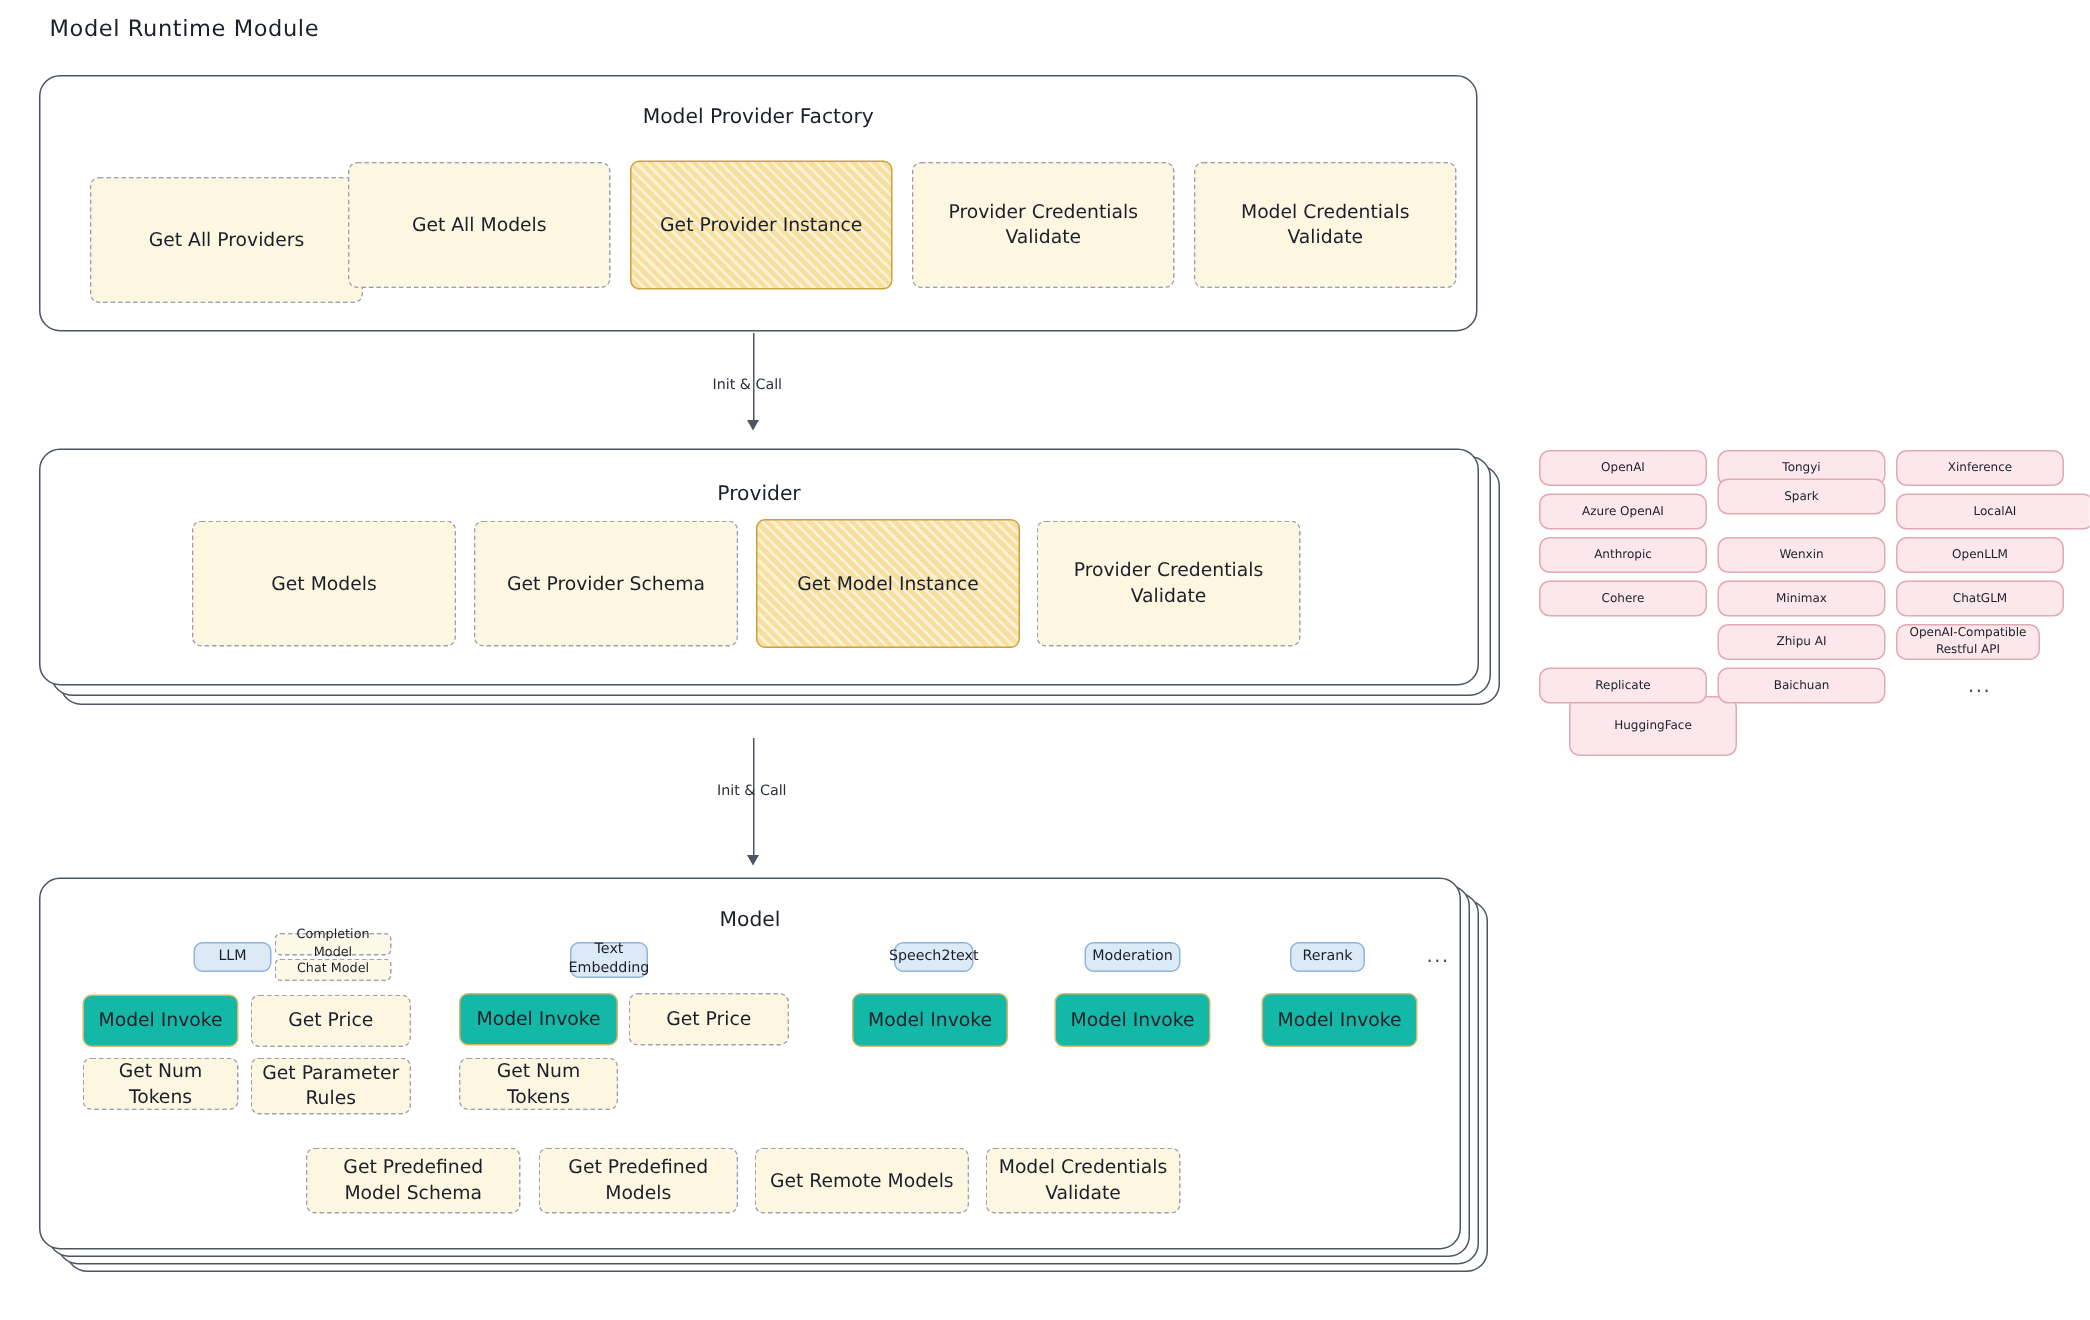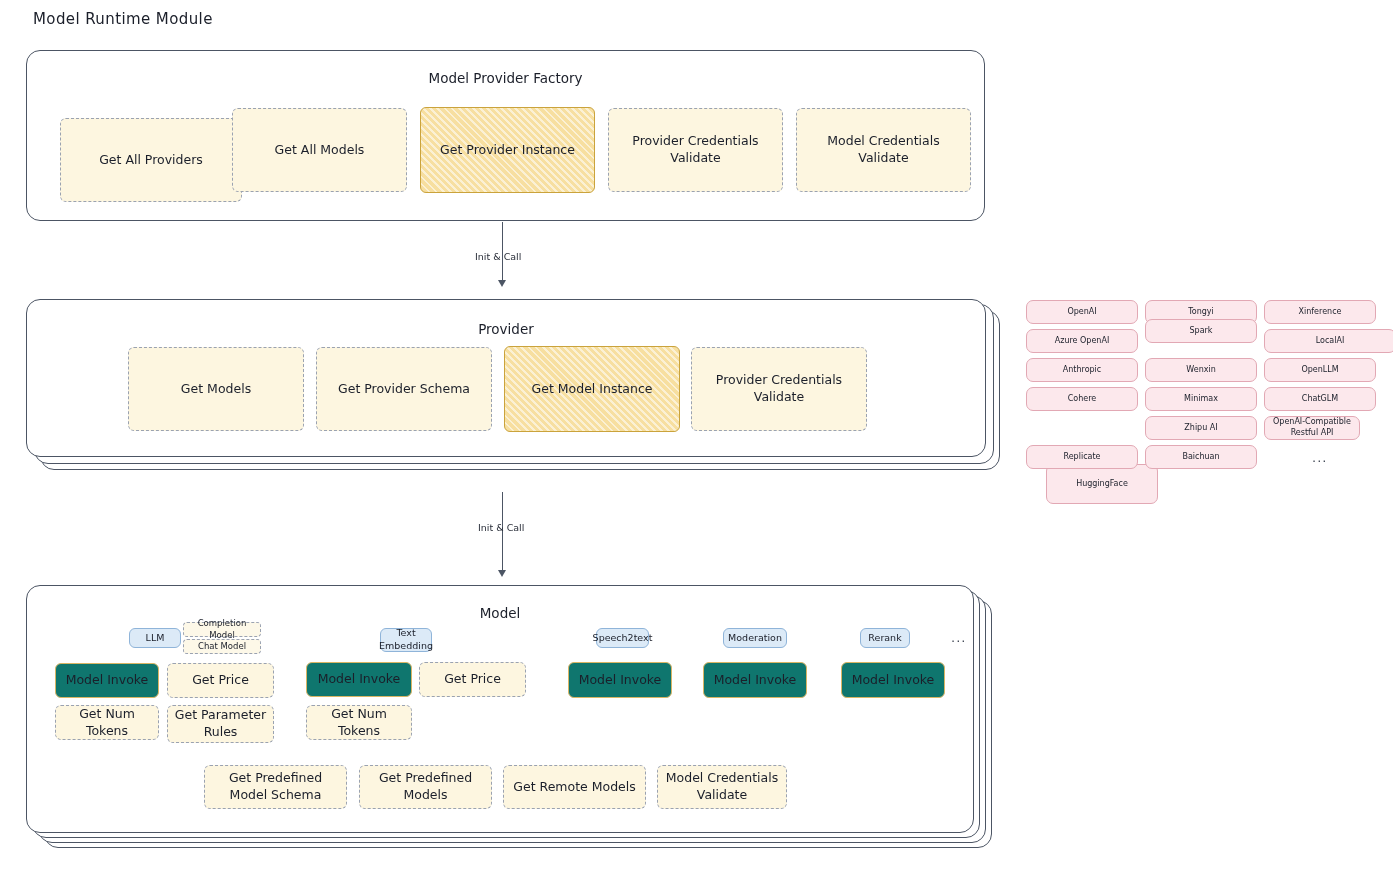--- a/index.html
+++ b/index.html
@@ -77,21 +77,21 @@
     border: 1.2px dashed #9aa2b1;
     background: #fdf8e8;
   }
   .node.hatched {
     border: 1.4px solid #caa33c;
     background: #f7dfa0;
     background-image: repeating-linear-gradient(45deg, rgba(255,255,255,.55) 0 2px, rgba(0,0,0,0) 2px 5px);
   }
   .node.amber {
     border: 1.2px solid #d9b564;
-    background: #0f766e;
+    background: #14b8a6;
   }
   .node.blue {
     border: 1.2px solid #8fb4d9;
     background: #dceaf7;
     font-size: 9.5px;
   }
   .node.tiny {
     font-size: 8.5px;
     border-radius: 4px;
   }

